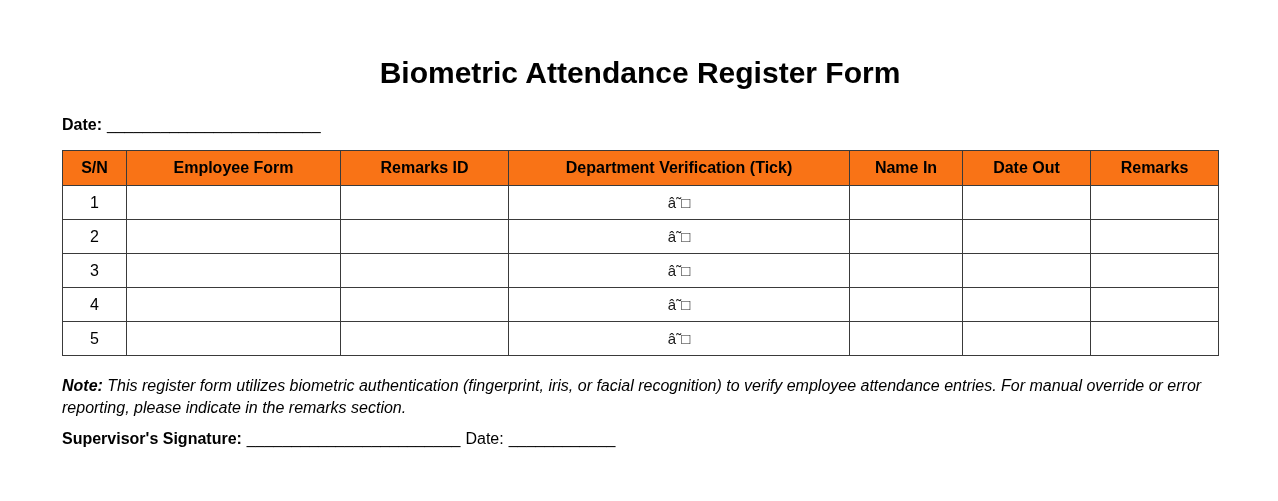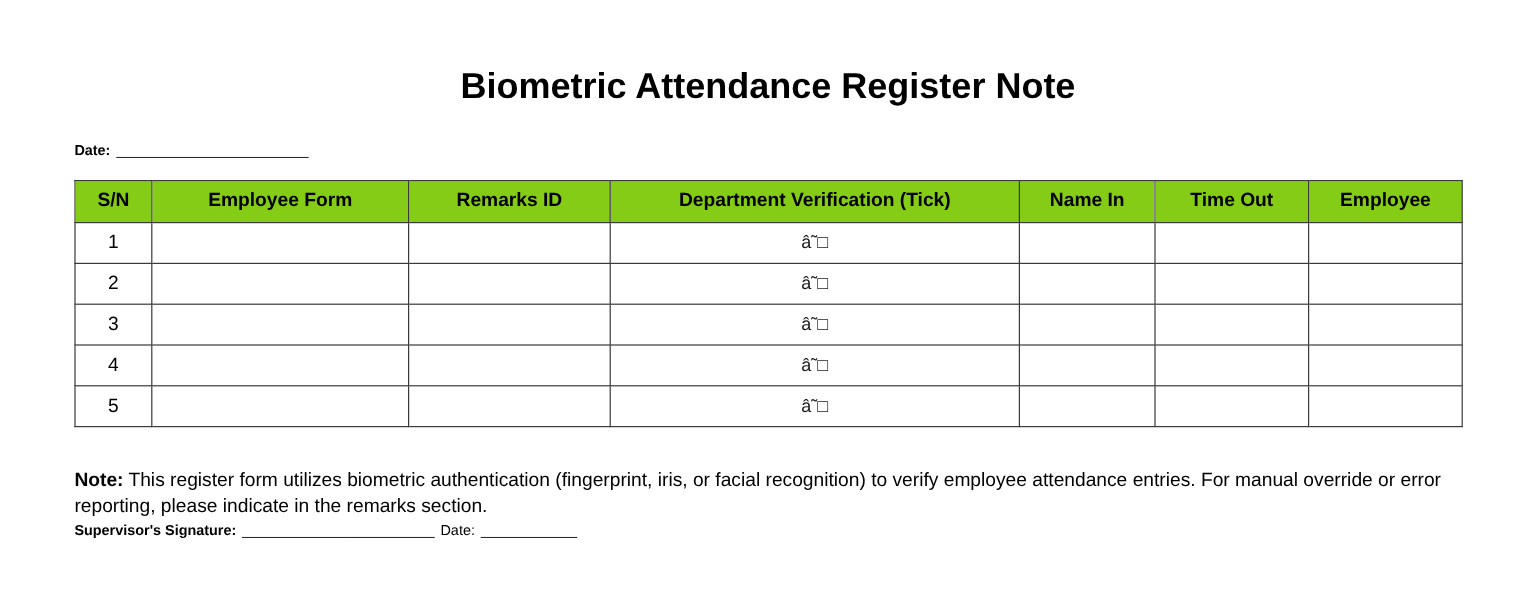--- a/index.html
+++ b/index.html
@@ -18,21 +18,21 @@
   }
   .doc-title {
     margin: 56px 0 0 0;
     text-align: center;
     font-size: 30px;
     line-height: 34px;
     font-weight: bold;
     letter-spacing: 0;
   }
   .field-line {
-    font-size: 12px;
+    font-size: 16px;
     line-height: 16px;
     white-space: nowrap;
   }
   .field-line.date     { margin-top: 27px; }
   .field-line.department { margin-top: 16px; }
   .field-label { font-weight: bold; margin-right: 5px; }
   .blank { font-weight: normal; letter-spacing: 0; }
 
   table.register {
     margin-top: 17px;
@@ -43,53 +43,54 @@
   table.register th,
   table.register td {
     border: 1px solid #3a3a3a;
     text-align: center;
     vertical-align: middle;
     padding: 0 4px;
     font-size: 16px;
     overflow: hidden;
   }
   table.register th {
-    background: #84cc16;
+    background: #f97316;
     font-weight: bold;
     height: 35px;
   }
   table.register td {
     height: 34px;
     font-weight: normal;
   }
   .verification-mark { font-size: 15px; color: #1a1a1a; }
 
   .note {
-    margin-top: 34px;
+    margin-top: 19px;
     font-size: 16px;
     line-height: 22px;
+    font-style: italic;
     width: 1156px;
   }
   .note .note-label { font-weight: bold; }
 
   .signature-line {
-    margin-top: 0;
-    font-size: 12px;
+    margin-top: 12px;
+    font-size: 16px;
     line-height: 16px;
     white-space: nowrap;
   }
   .signature-line .sig-label { font-weight: bold; margin-right: 5px; }
   .signature-line .date-label { font-weight: normal; margin: 0 5px; }
 </style>
 </head>
 <body>
 
 <div class="page">
 
-  <h1 class="doc-title">Biometric Attendance Register Note</h1>
+  <h1 class="doc-title">Biometric Attendance Register Form</h1>
 
   <div class="field-line date">
     <span class="field-label">Date:</span><span class="blank">________________________</span>
   </div>
 
 
   <table class="register">
     <colgroup>
       <col style="width:64px">
         <col style="width:214px">
@@ -99,22 +100,22 @@
         <col style="width:128px">
         <col style="width:128px">
     </colgroup>
     <thead>
       <tr>
         <th>S/N</th>
         <th>Employee Form</th>
         <th>Remarks ID</th>
         <th>Department Verification (Tick)</th>
         <th>Name In</th>
-        <th>Time Out</th>
-        <th>Employee</th>
+        <th>Date Out</th>
+        <th>Remarks</th>
       </tr>
     </thead>
     <tbody>
       <tr>
         <td>1</td>
         <td></td>
         <td></td>
         <td><span class="verification-mark">â˜□</span></td>
         <td></td>
         <td></td>

